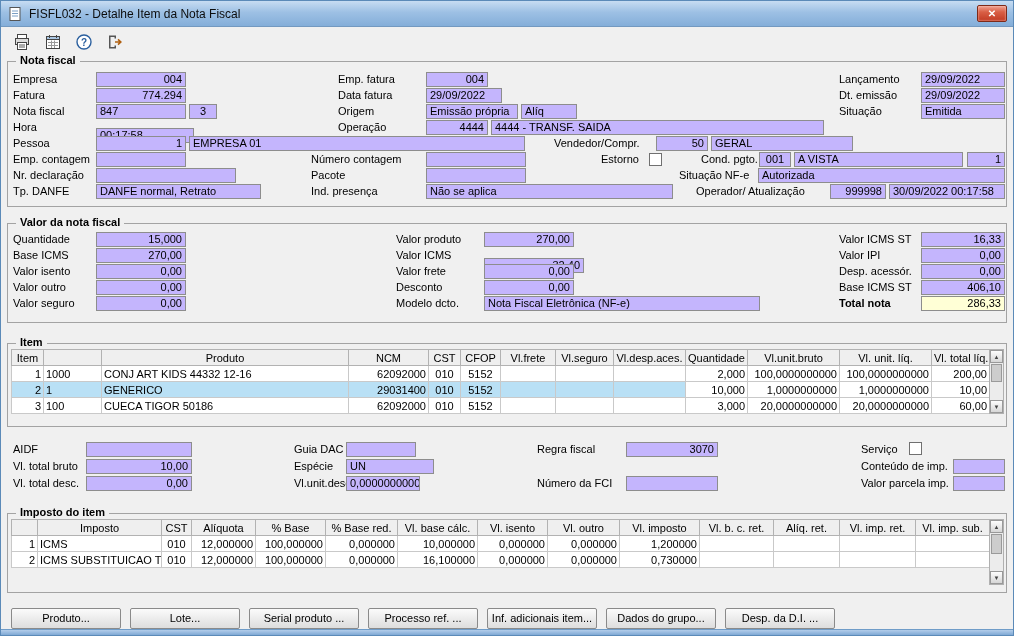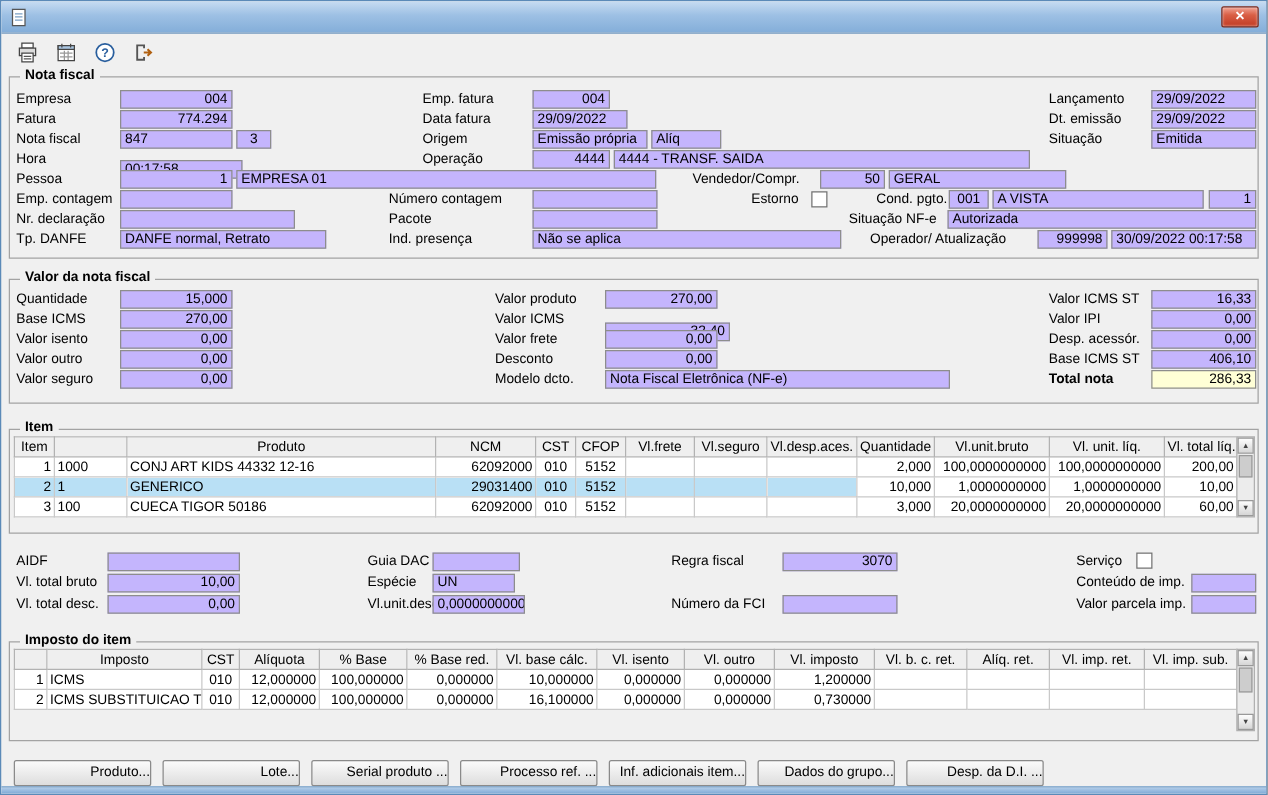--- a/index.html
+++ b/index.html
@@ -29,38 +29,39 @@
   table.grid { position:absolute; border-collapse:collapse; table-layout:fixed; background:#fff; font-size:11px; }
   .grid th { background:#efefef; border:1px solid #b2b2b2; font-weight:normal; height:16px;
     overflow:hidden; white-space:nowrap; padding:0 2px; text-align:center; }
   .grid td { border:1px solid #c9c9c9; height:16px; overflow:hidden; white-space:nowrap; padding:0 2px; background:#fff; }
   tr.sel td.hl { background:#b9e0f5; }
   .vsb { position:absolute; width:15px; background:#ececec; border:1px solid #b0b0b0; }
   .sbb { position:absolute; left:0; width:13px; height:13px; background:linear-gradient(#fdfdfd,#d6d6d6);
     border:1px solid #999; font-size:6px; text-align:center; line-height:12px; color:#444; }
   .sbt { position:absolute; left:1px; width:11px; background:#cdcdcd; border:1px solid #9a9a9a; }
   .btn { position:absolute; height:21px; width:110px; background:linear-gradient(#fbfbfb,#dddddd);
-    border:1px solid #8a8a8a; border-radius:2px; font-size:11px; text-align:right; line-height:19px; cursor:default; }
+    border:1px solid #8a8a8a; border-radius:2px; font-size:11px; text-align:center; line-height:19px; cursor:default; }
   #bottombar { position:absolute; left:0; bottom:0; width:100%; height:6px;
     background:linear-gradient(#b3cdea,#7fa9d5); border-top:1px solid #6f9cc8; }
 </style>
 </head>
 <body>
 
 <div id="win">
 
   <div id="titlebar">
     <span style="display:inline-flex">
       <svg width="16" height="16" viewBox="0 0 16 16">
           <rect x="3" y="1.5" width="10" height="13" fill="#fff" stroke="#555"></rect>
           <line x1="5" y1="5" x2="11" y2="5" stroke="#7a9fc4"></line>
           <line x1="5" y1="7.5" x2="11" y2="7.5" stroke="#7a9fc4"></line>
           <line x1="5" y1="10" x2="11" y2="10" stroke="#7a9fc4"></line>
         </svg>
     </span>
+    <span id="title-text">FISFL032 - Detalhe Item da Nota Fiscal</span>
     <div id="close-btn">✕</div>
   </div>
 
   <div id="toolbar">
     <div class="tbtn">
       <svg width="18" height="18" viewBox="0 0 18 18">
           <rect x="4.5" y="1.5" width="9" height="4" fill="#fff" stroke="#444"></rect>
           <rect x="2.5" y="5.5" width="13" height="6" fill="#dcdcdc" stroke="#444"></rect>
           <rect x="4.5" y="9.5" width="9" height="7" fill="#fff" stroke="#444"></rect>
           <line x1="6" y1="12" x2="12" y2="12" stroke="#555"></line>
@@ -295,21 +296,21 @@
   <span class="lbl" style="left:293px;top:442px">Guia DAC</span>
   <div class="fld" style="left:345px;top:441px;width:70px"></div>
   <span class="lbl" style="left:536px;top:442px">Regra fiscal</span>
   <div class="fld r" style="left:625px;top:441px;width:92px">3070</div>
   <span class="lbl" style="left:860px;top:442px">Serviço</span>
   <span class="cb" style="left:908px;top:441px"></span>
 
   <span class="lbl" style="left:12px;top:459px">Vl. total bruto</span>
   <div class="fld r" style="left:85px;top:458px;width:106px">10,00</div>
   <span class="lbl" style="left:293px;top:459px">Espécie</span>
-  <div class="fld" style="left:345px;top:458px;width:66px">UN</div>
+  <div class="fld" style="left:345px;top:458px;width:88px">UN</div>
   <span class="lbl" style="left:860px;top:459px">Conteúdo de imp.</span>
   <div class="fld" style="left:952px;top:458px;width:52px"></div>
 
   <span class="lbl" style="left:12px;top:476px">Vl. total desc.</span>
   <div class="fld r" style="left:85px;top:475px;width:106px">0,00</div>
   <span class="lbl" style="left:293px;top:476px">Vl.unit.desc.</span>
   <div class="fld" style="left:345px;top:475px;width:74px">0,0000000000</div>
   <span class="lbl" style="left:536px;top:476px">Número da FCI</span>
   <div class="fld" style="left:625px;top:475px;width:92px"></div>
   <span class="lbl" style="left:860px;top:476px">Valor parcela imp.</span>

